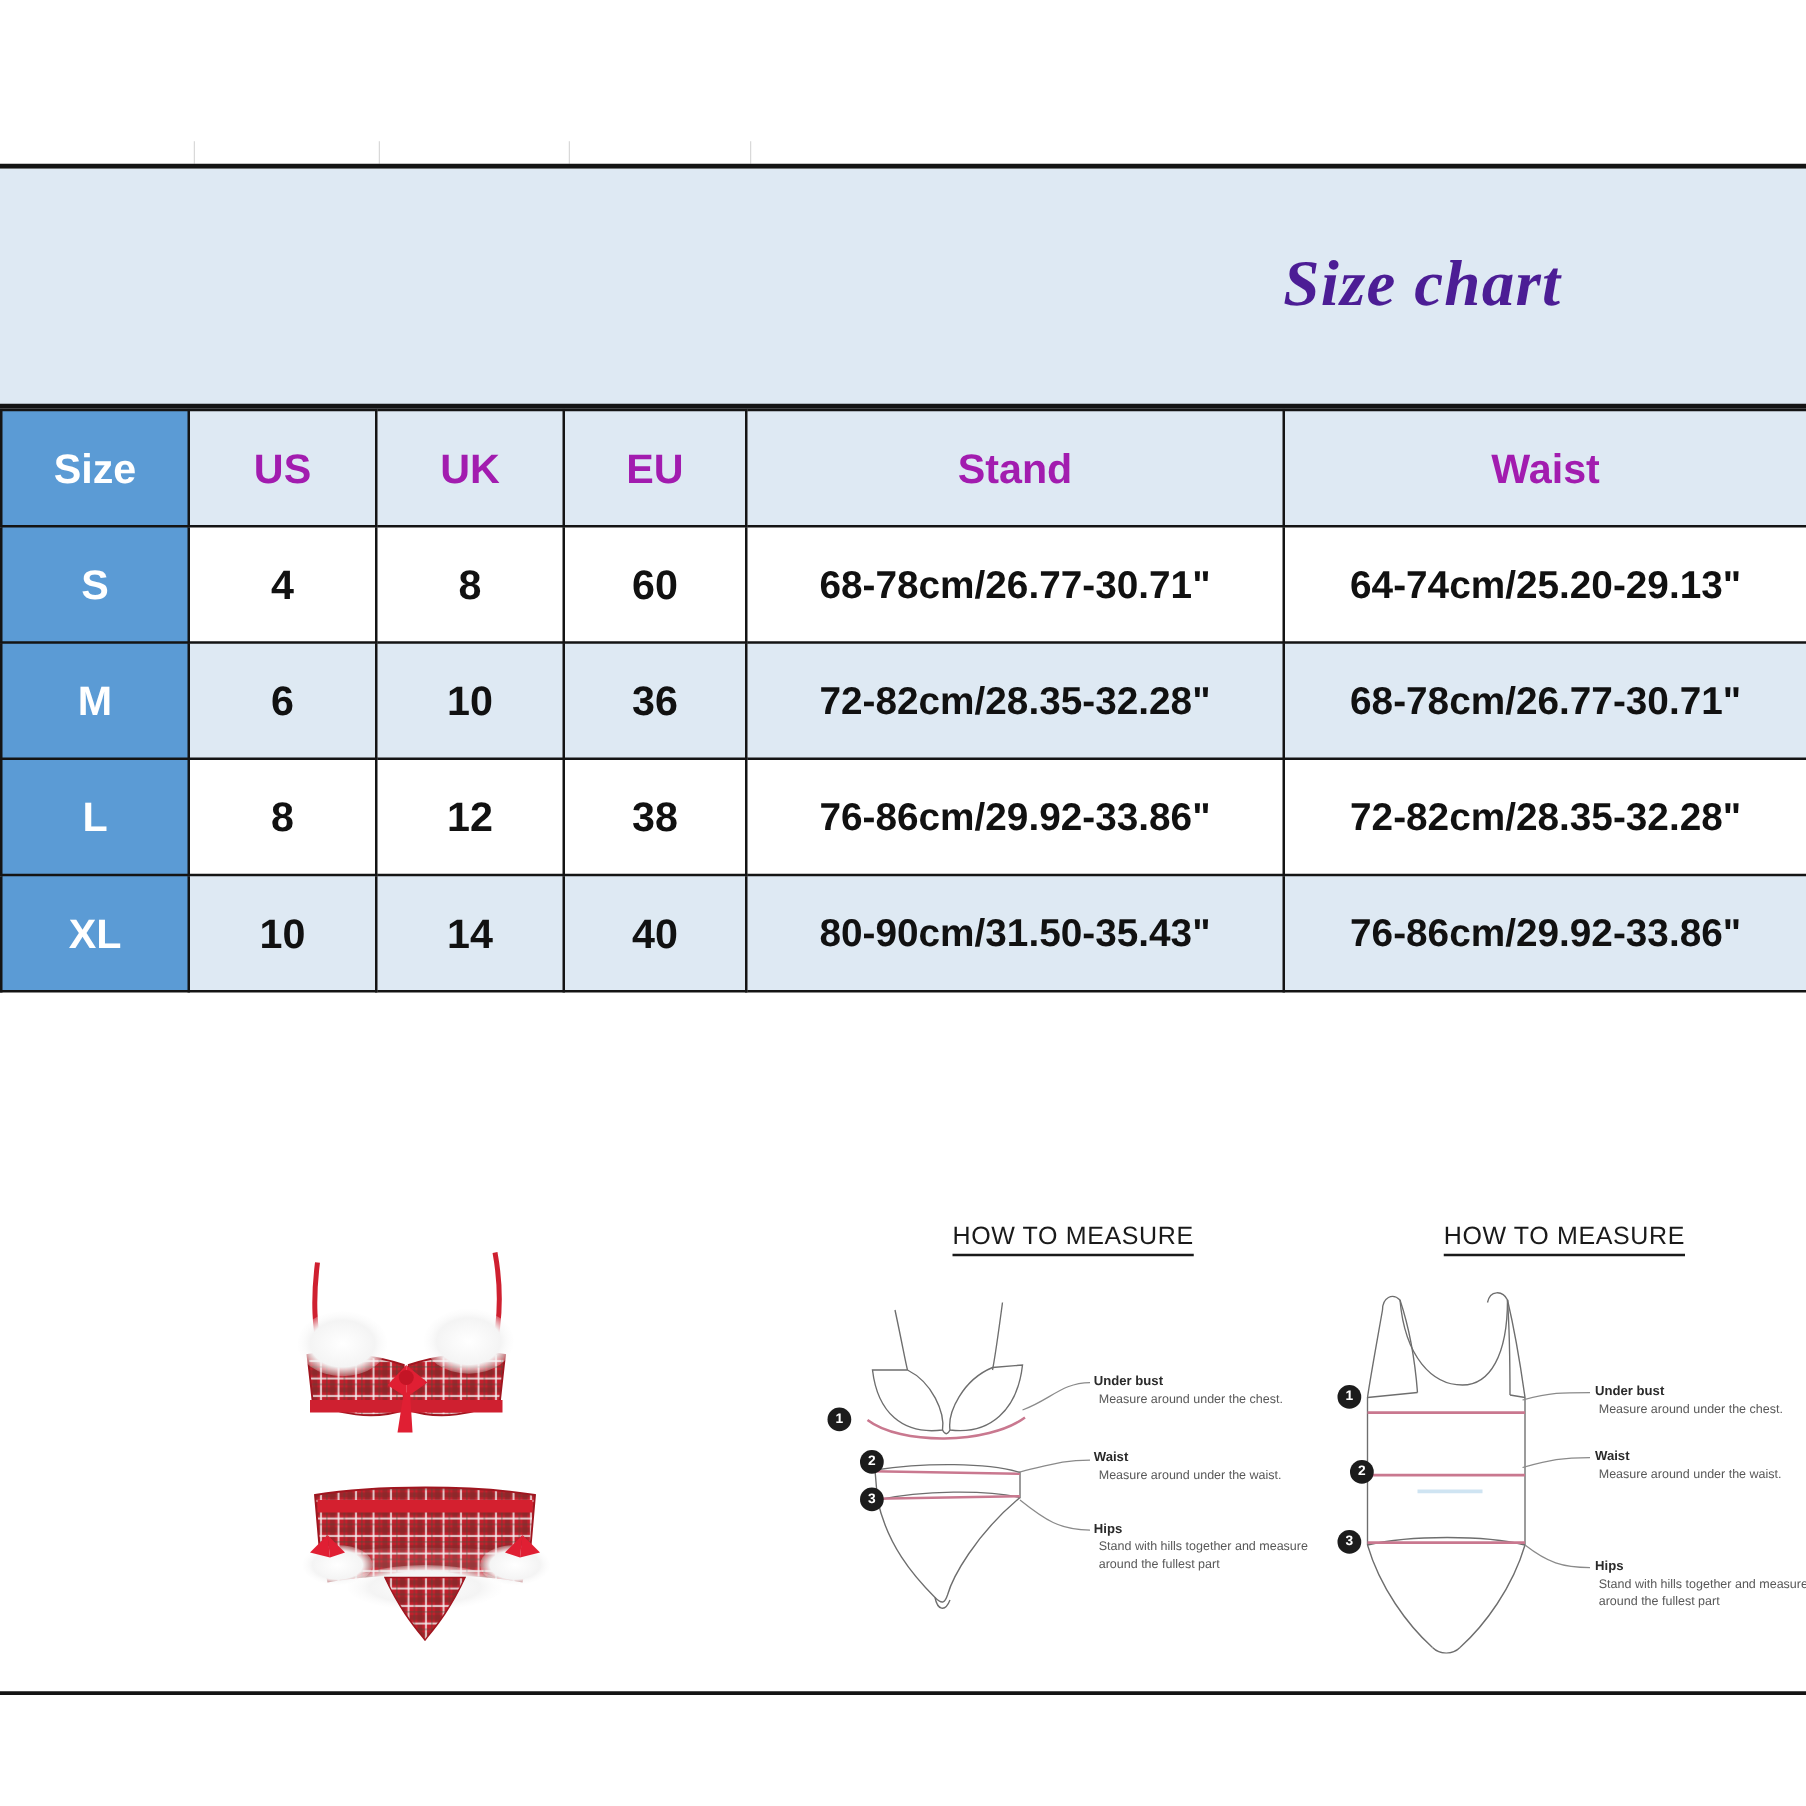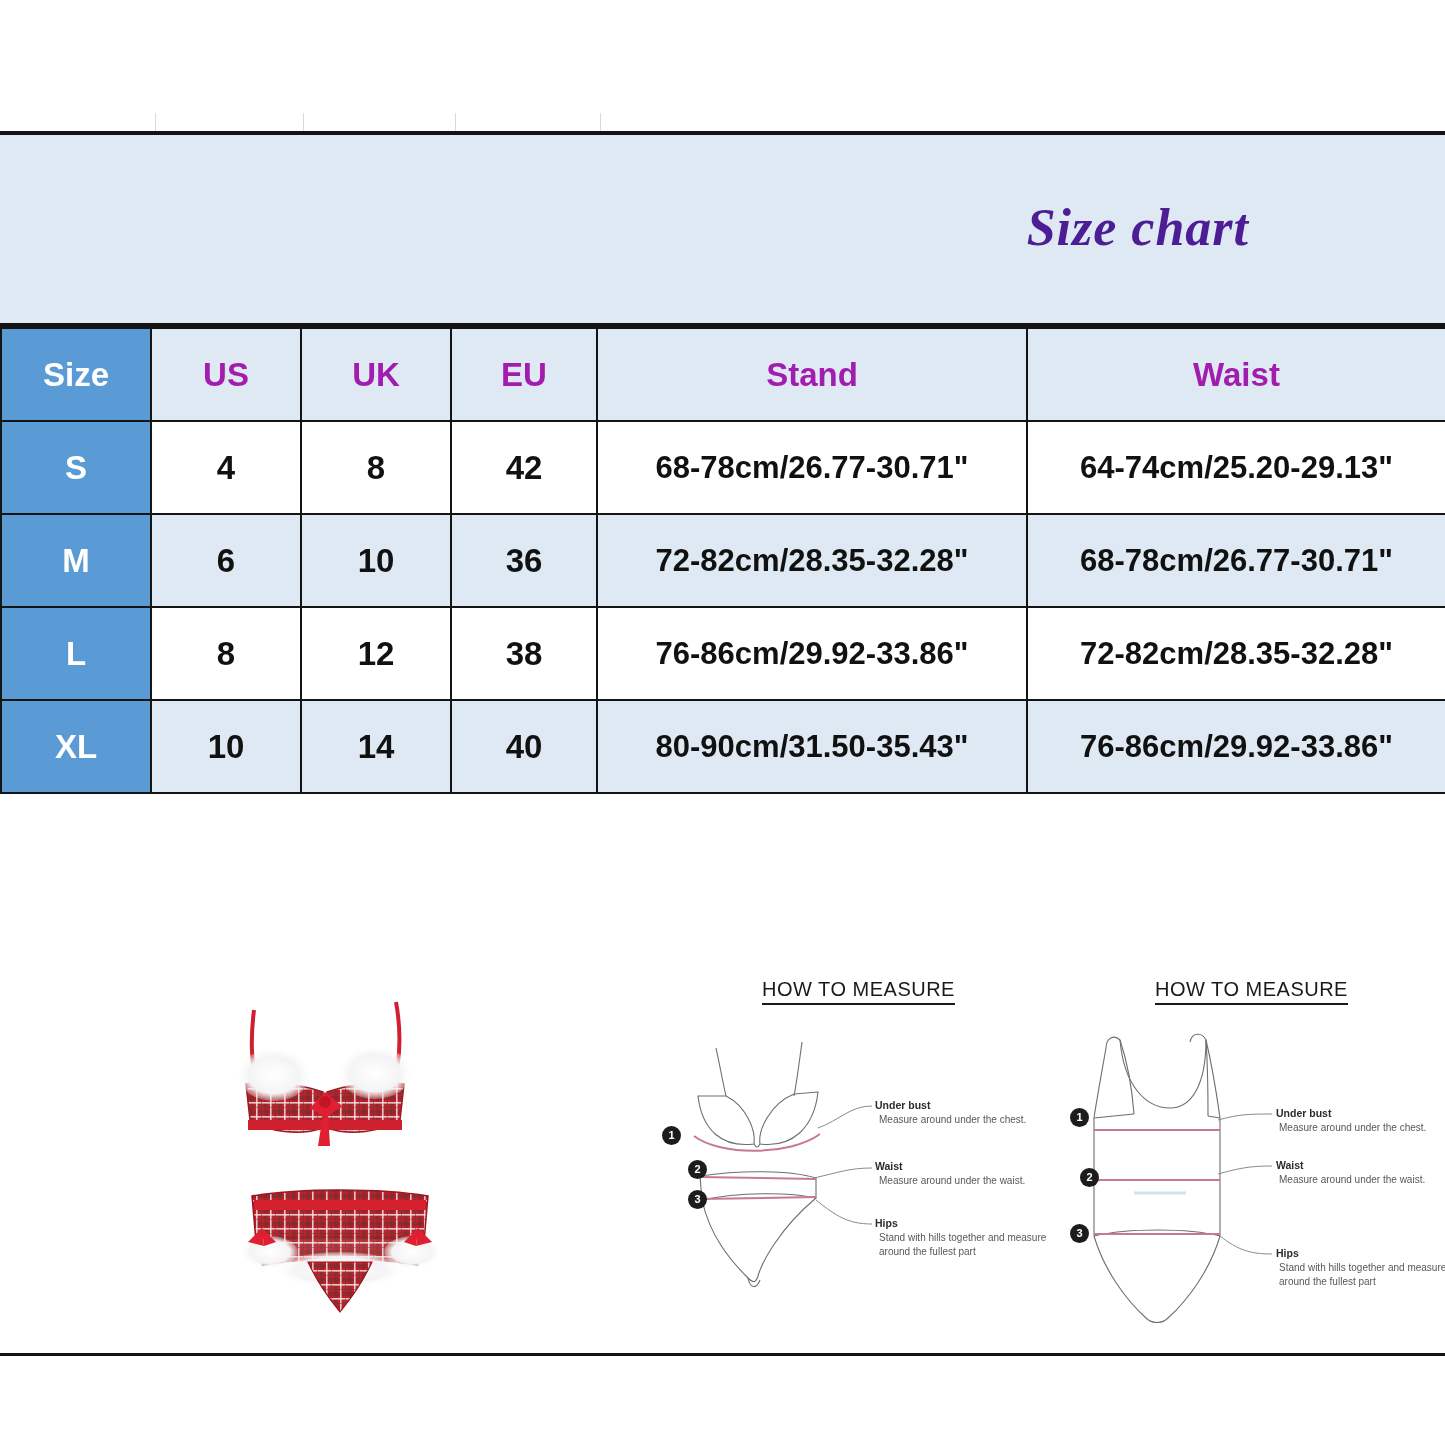--- a/index.html
+++ b/index.html
@@ -203,21 +203,21 @@
         <th class="hdr">EU</th>
         <th class="hdr">Stand</th>
         <th class="hdr">Waist</th>
       </tr>
     </thead>
     <tbody>
       <tr class="row-white">
         <td class="size-cell">S</td>
         <td class="val num">4</td>
         <td class="val num">8</td>
-        <td class="val num">42</td>
+        <td class="val num">60</td>
         <td class="val">68-78cm/26.77-30.71"</td>
         <td class="val">64-74cm/25.20-29.13"</td>
       </tr>
       <tr class="row-tint">
         <td class="size-cell">M</td>
         <td class="val num">6</td>
         <td class="val num">10</td>
         <td class="val num">36</td>
         <td class="val">72-82cm/28.35-32.28"</td>
         <td class="val">68-78cm/26.77-30.71"</td>

